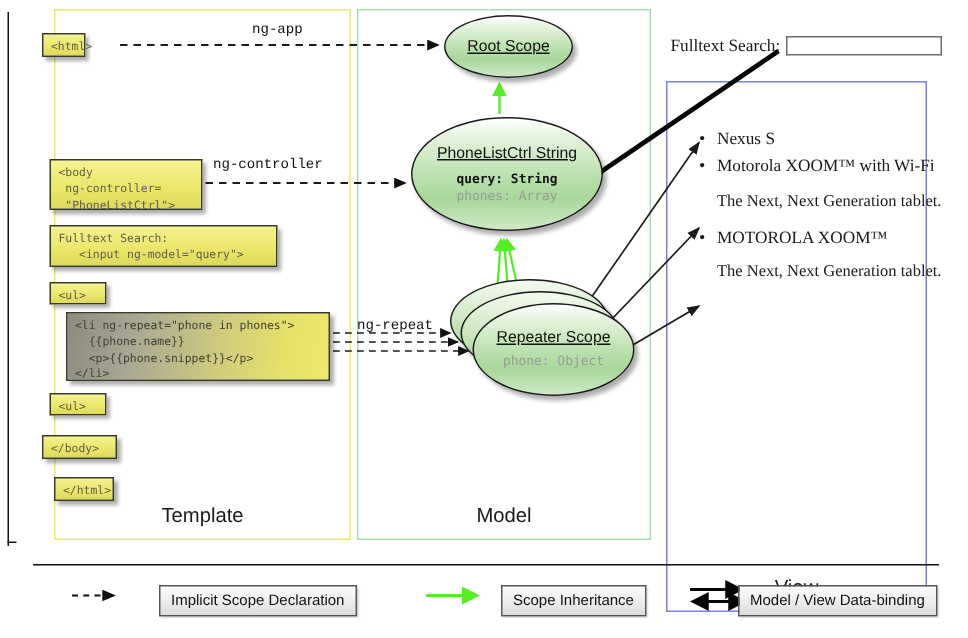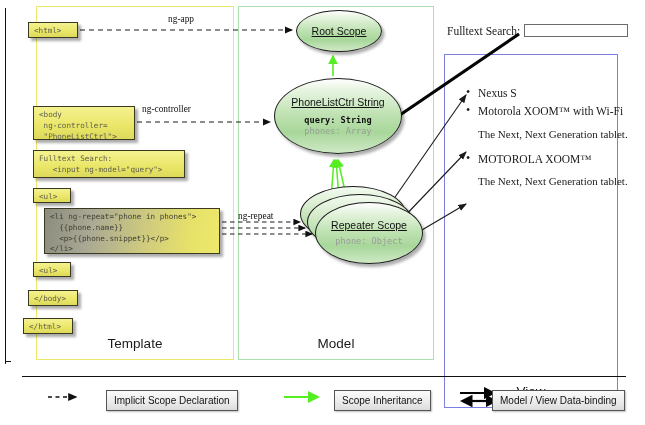--- a/index.html
+++ b/index.html
@@ -69,28 +69,28 @@
     background: linear-gradient(to bottom, #f2f08a 0%, #e8e46a 55%, #dcd85c 100%);
   }
   .codebox.grad {
     background: linear-gradient(100deg, #8c8c7e 0%, #a9a894 26%, #cfcb7e 58%, #e6e169 82%, #eee96c 100%);
     color: #3f3f34;
   }
   .codebox.plain-y {
     background: linear-gradient(to bottom, #f4f290 0%, #eae668 60%, #ddd95a 100%);
   }
 
-  #box-html   { left: 28px;  top: 22px;  width: 50px;  height: 16px; }
+  #box-html   { left: 28px;  top: 22px;  width: 29px;  height: 16px; }
   #box-body   { left: 33px;  top: 106px; width: 102px; height: 34px; }
   #box-search { left: 33px;  top: 150px; width: 152px; height: 28px; }
   #box-ul1    { left: 33px;  top: 188px; width: 38px;  height: 15px; }
   #box-li     { left: 44px;  top: 208px; width: 176px; height: 46px; }
   #box-ul2    { left: 33px;  top: 262px; width: 38px;  height: 15px; }
   #box-bodyc  { left: 28px;  top: 290px; width: 50px;  height: 16px; }
-  #box-htmlc  { left: 23px;  top: 318px; width: 50px;  height: 16px; }
+  #box-htmlc  { left: 36px;  top: 318px; width: 40px;  height: 16px; }
 
   
   .scope {
     position: absolute;
     box-sizing: border-box;
     border-radius: 50%;
     border: 1.3px solid #1c1c1c;
     background: linear-gradient(to bottom, #ffffff 0%, #e8f5e2 14%, #bfe2b2 48%, #a8d79a 72%, #cfe9c6 100%);
     box-shadow: 2.5px 3px 3px rgba(0,0,0,0.32);
     display: flex;
@@ -126,21 +126,21 @@
     box-shadow: 2.5px 3px 3px rgba(0,0,0,0.3);
     box-sizing: border-box;
   }
   #rep-back  { left: 300px; top: 186px; width: 106px; height: 56px; }
   #rep-mid   { left: 307px; top: 194px; width: 106px; height: 56px; }
   #scope-rep { left: 315px; top: 202px; width: 108px; height: 62px; }
 
   
   .edge-label {
     position: absolute;
-    font-family: Liberation Serif, serif;
+    font-family: Liberation Mono, monospace;
     font-size: 9.4px;
     color: #111;
     white-space: nowrap;
   }
   #lbl-ngapp      { left: 168px; top: 14px; }
   #lbl-ngcontrol  { left: 142px; top: 104px; }
   #lbl-ngrepeat   { left: 238px; top: 211px; }
 
   
   #view-inner {

